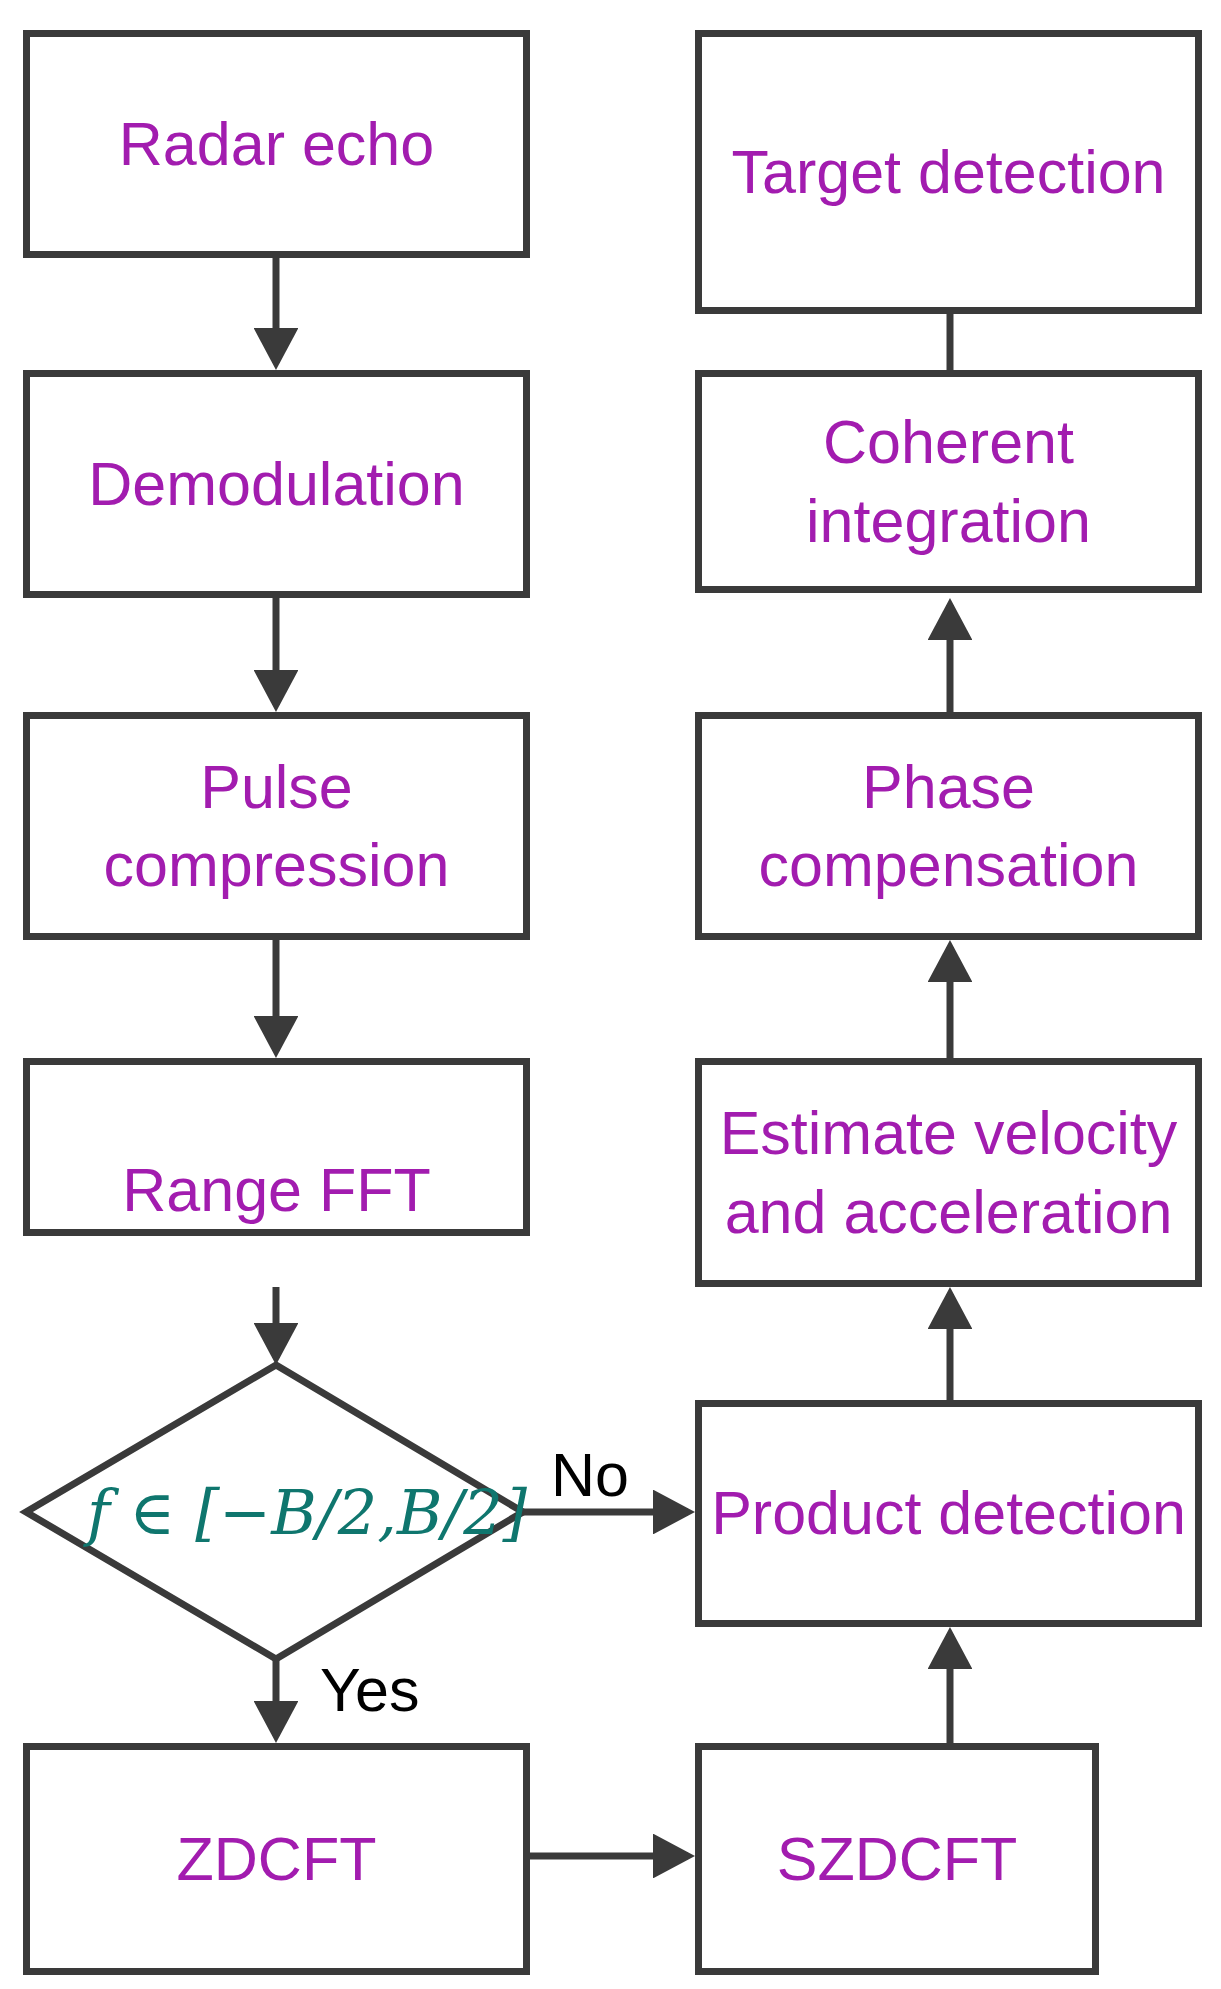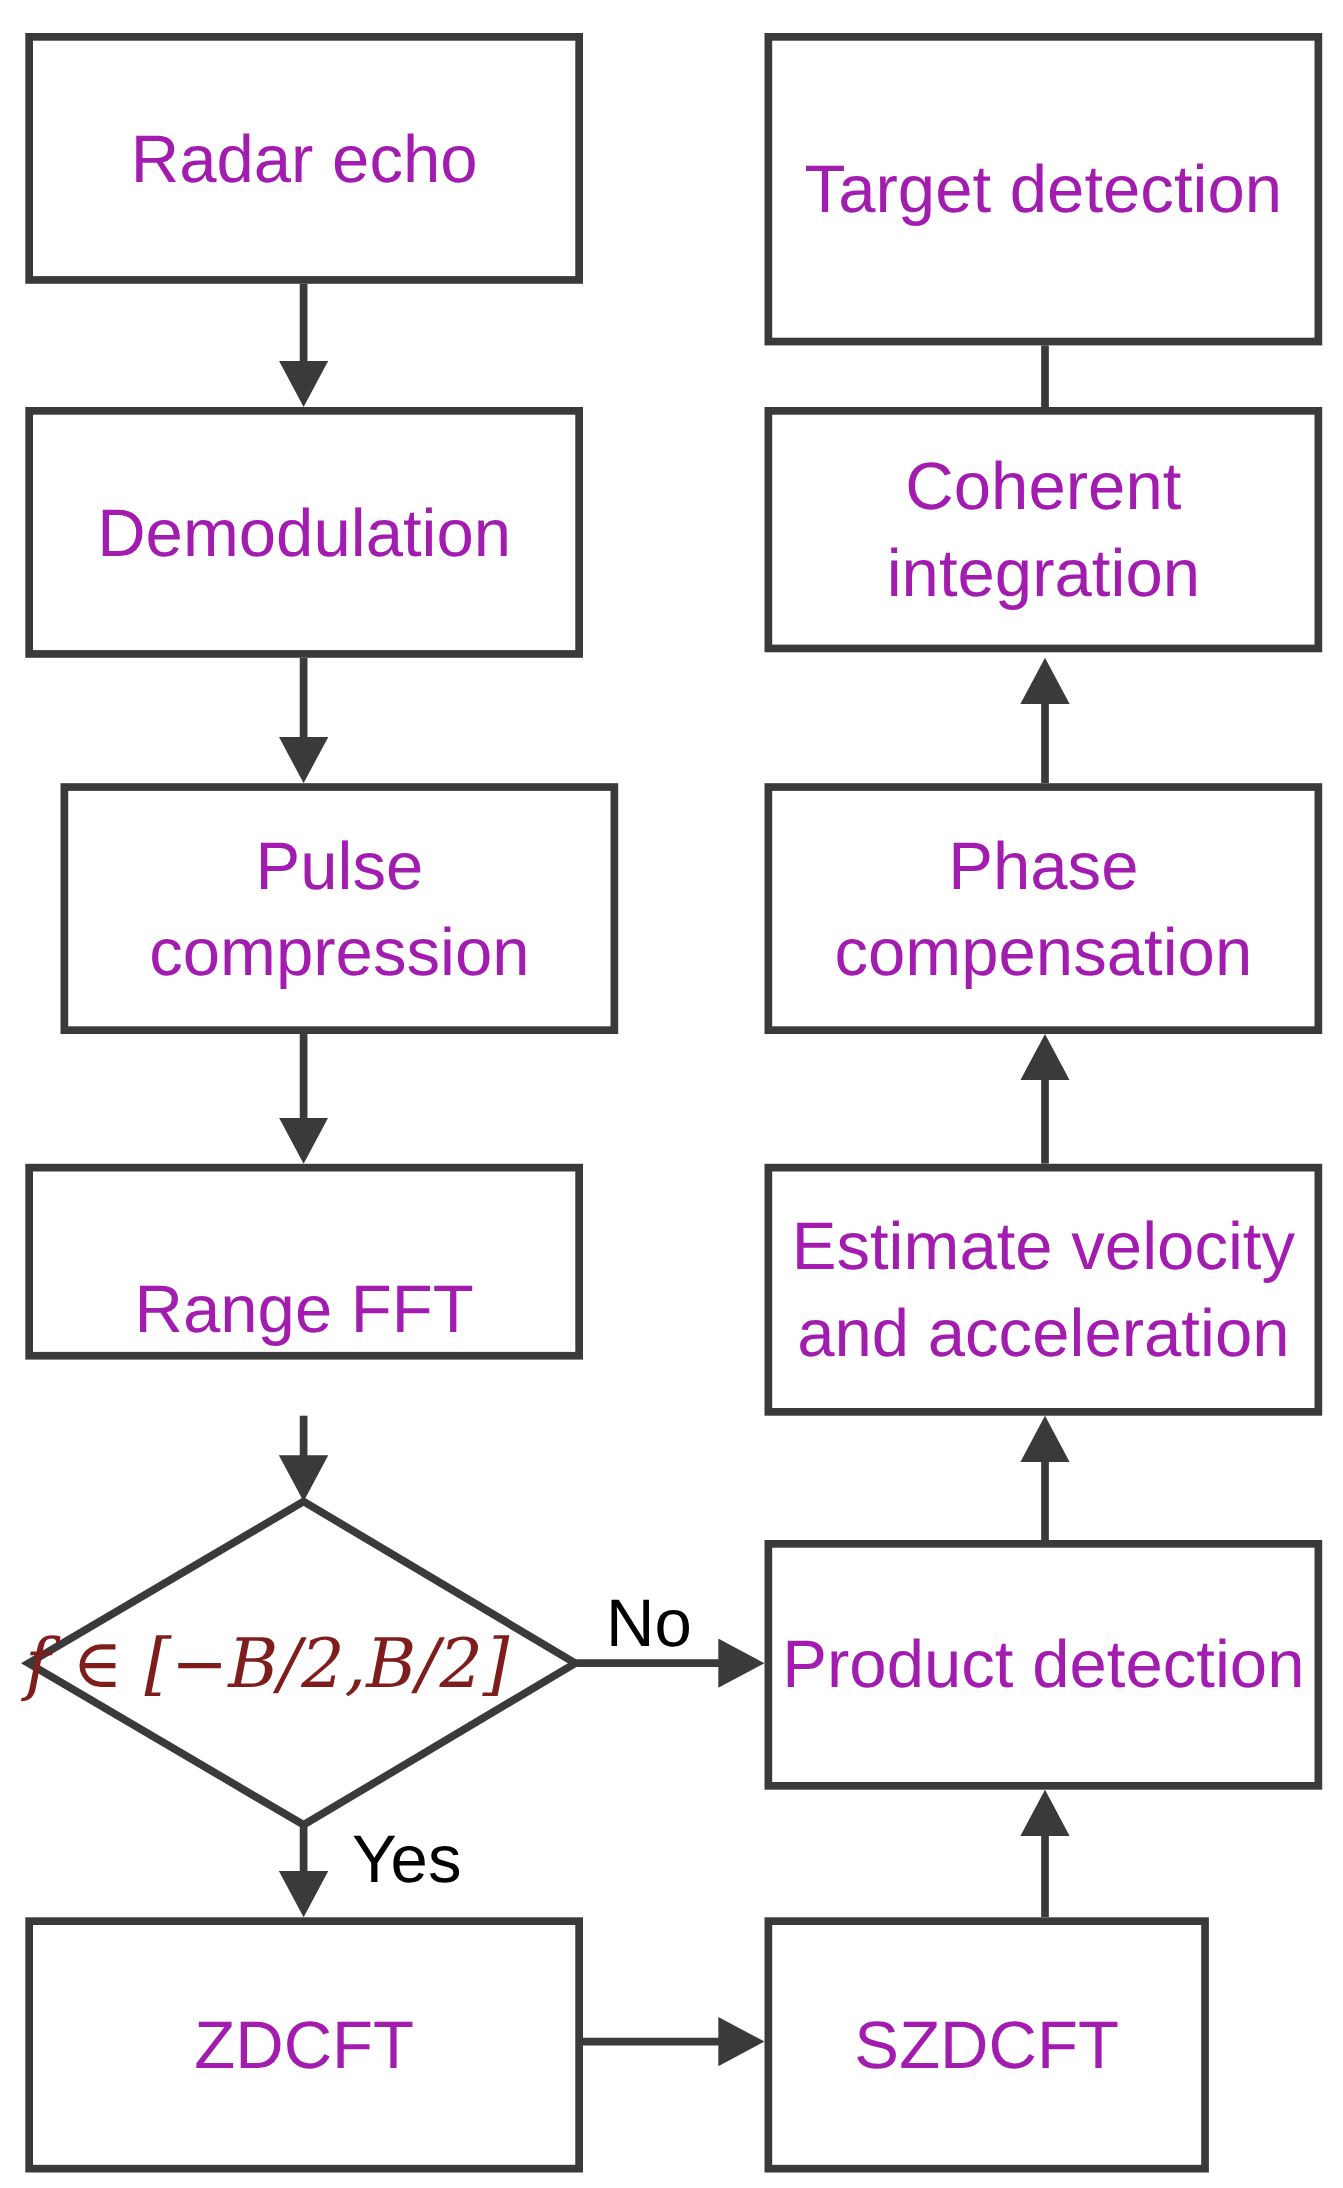--- a/index.html
+++ b/index.html
@@ -42,44 +42,44 @@
     align-items: center;
     justify-content: center;
     text-align: center;
     font-size: 61px;
     line-height: 1.28;
     color: #a21caf;
   }
   
   .n-radar   { left: 23px;  top: 30px;   width: 507px; height: 228px; }
   .n-demod   { left: 23px;  top: 370px;  width: 507px; height: 228px; }
-  .n-pulse   { left: 23px;  top: 712px;  width: 507px; height: 228px; padding: 0 60px; margin-left: 32px; }
+  .n-pulse   { left: 23px;  top: 712px;  width: 507px; height: 228px; padding: 0 60px; }
   .n-rfft    { left: 23px;  top: 1058px; width: 507px; height: 178px; align-items: flex-end; }
   .n-zdcft   { left: 23px;  top: 1743px; width: 507px; height: 232px; }
   
   .n-target  { left: 695px; top: 30px;   width: 507px; height: 284px; }
   .n-coher   { left: 695px; top: 370px;  width: 507px; height: 223px; padding: 0 60px; }
   .n-phase   { left: 695px; top: 712px;  width: 507px; height: 228px; padding: 0 25px; }
   .n-estim   { left: 695px; top: 1058px; width: 507px; height: 229px; }
   .n-product { left: 695px; top: 1400px; width: 507px; height: 227px; white-space: nowrap; }
   .n-szdcft  { left: 695px; top: 1743px; width: 404px; height: 232px; }
   .decision-label {
     position: absolute;
     left: 23px;
     top: 1452px;
     width: 504px;
     height: 120px;
     display: flex;
     align-items: center;
-    justify-content: flex-start;
+    justify-content: flex-end;
     font-family: "DejaVu Serif", serif;
     font-style: italic;
     font-size: 62px;
     white-space: nowrap;
-    color: #7f1d1d;
+    color: #0f766e;
   }
   .edge-label {
     position: absolute;
     font-size: 61px;
     color: #000000;
     white-space: nowrap;
   }
   .lbl-yes { left: 320px; top: 1655px; }
   .lbl-no  { left: 551px; top: 1440px; }
 </style>

